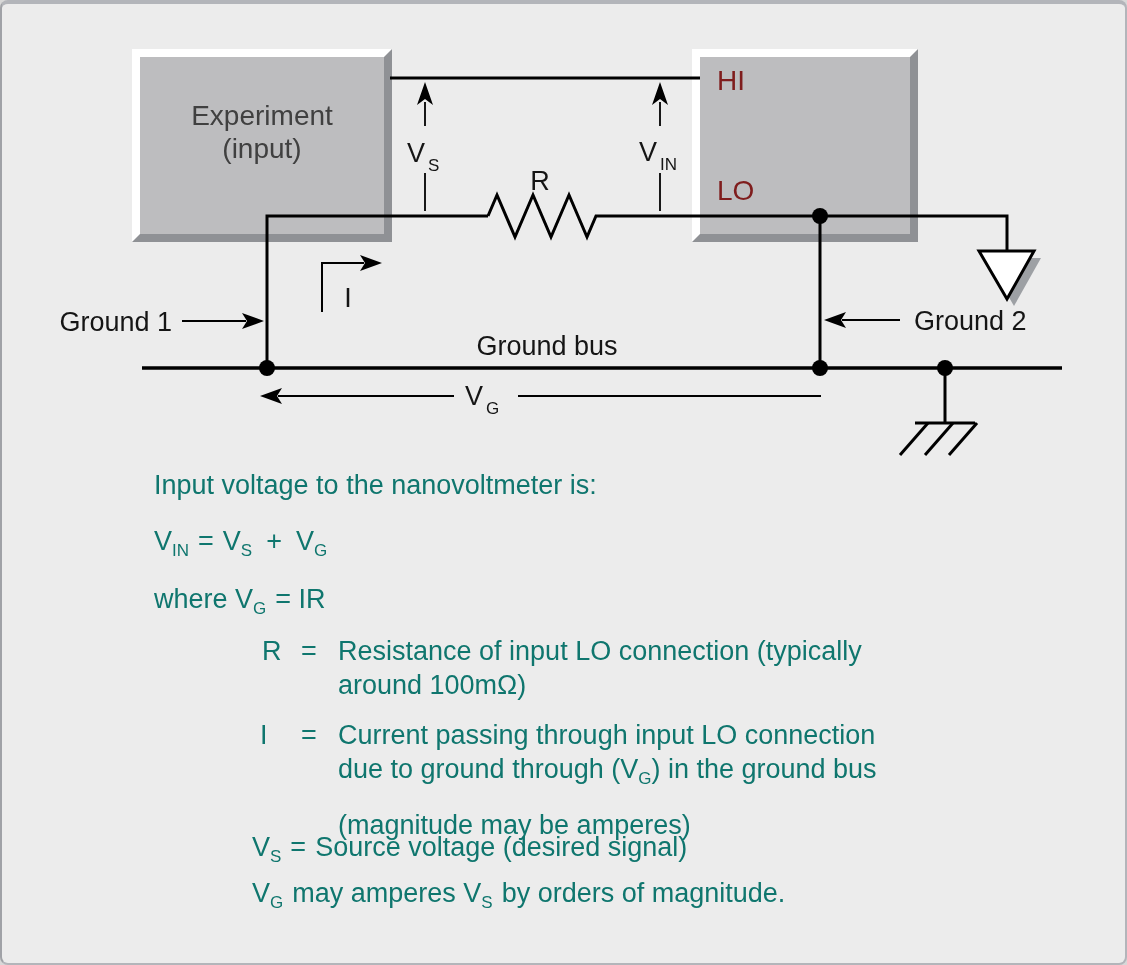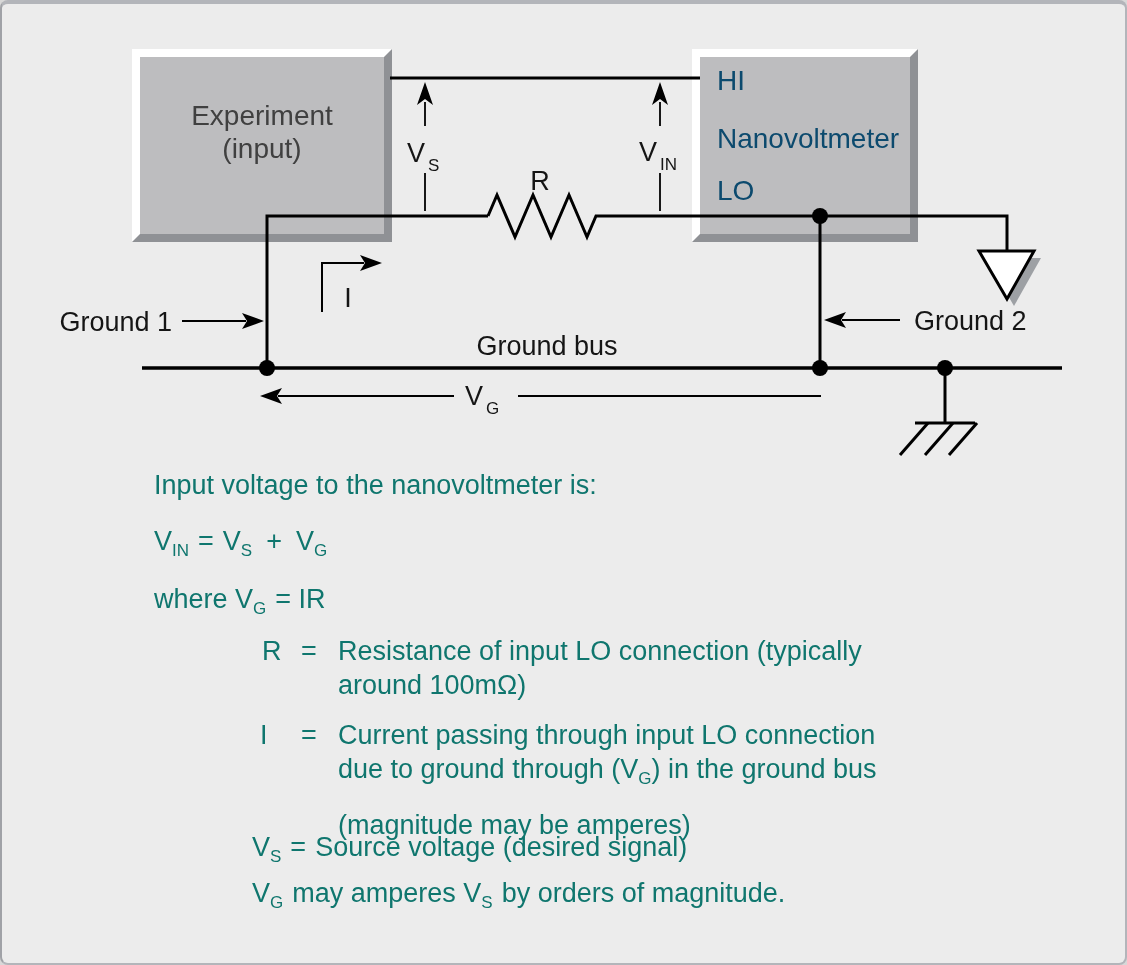--- a/index.html
+++ b/index.html
@@ -25,21 +25,21 @@
     border-left:8px solid #ffffff;
     border-right:8px solid #8f9195;
     border-bottom:8px solid #8f9195;
   }
   .box-experiment{left:130px;top:45px;width:260px;height:193px;}
   .box-nano{left:690px;top:45px;width:226px;height:193px;}
   .exp-text{
     position:absolute;left:0;right:0;top:42px;
     text-align:center;font-size:28px;line-height:33px;color:#404040;
   }
-  .nb{position:absolute;font-size:28px;color:#0c4a6e;white-space:nowrap;}
+  .nb{position:absolute;font-size:28px;color:#7f1d1d;white-space:nowrap;}
   .nb-hi{left:17px;top:8px;}
   .nb-name{left:17px;top:66px;}
   .nb-lo{left:17px;top:118px;}
   .diagram-svg{position:absolute;left:0;top:0;pointer-events:none;}
   .diagram-svg text{font-family:"Liberation Sans","DejaVu Sans",sans-serif;fill:#151515;}
   .lbl{font-size:27px;}
   .sublbl{font-size:17px;}
   .tline{
     position:absolute;font-size:27px;line-height:34px;
     white-space:nowrap;color:#0f766e;
@@ -55,21 +55,20 @@
 
   <div class="box box-experiment">
     <div class="exp-text">
       <div>Experiment</div>
       <div>(input)</div>
     </div>
   </div>
 
   <div class="box box-nano">
     <span class="nb nb-hi">HI</span>
-    <span class="nb nb-name">Nanovoltmeter</span>
     <span class="nb nb-lo">LO</span>
   </div>
 
   <svg class="diagram-svg" width="1127" height="460" viewBox="0 0 1127 460">
 
     <line x1="388" y1="74" x2="698" y2="74" stroke="#000" stroke-width="3.2"></line>
 
     <polyline points="265,364 265,212 486,212" fill="none" stroke="#000" stroke-width="3"></polyline>
 
     <polyline points="486,212 495,191 513,233 531,191 549,233 567,191 585,233 594,212 598,212" fill="none" stroke="#000" stroke-width="3"></polyline>

